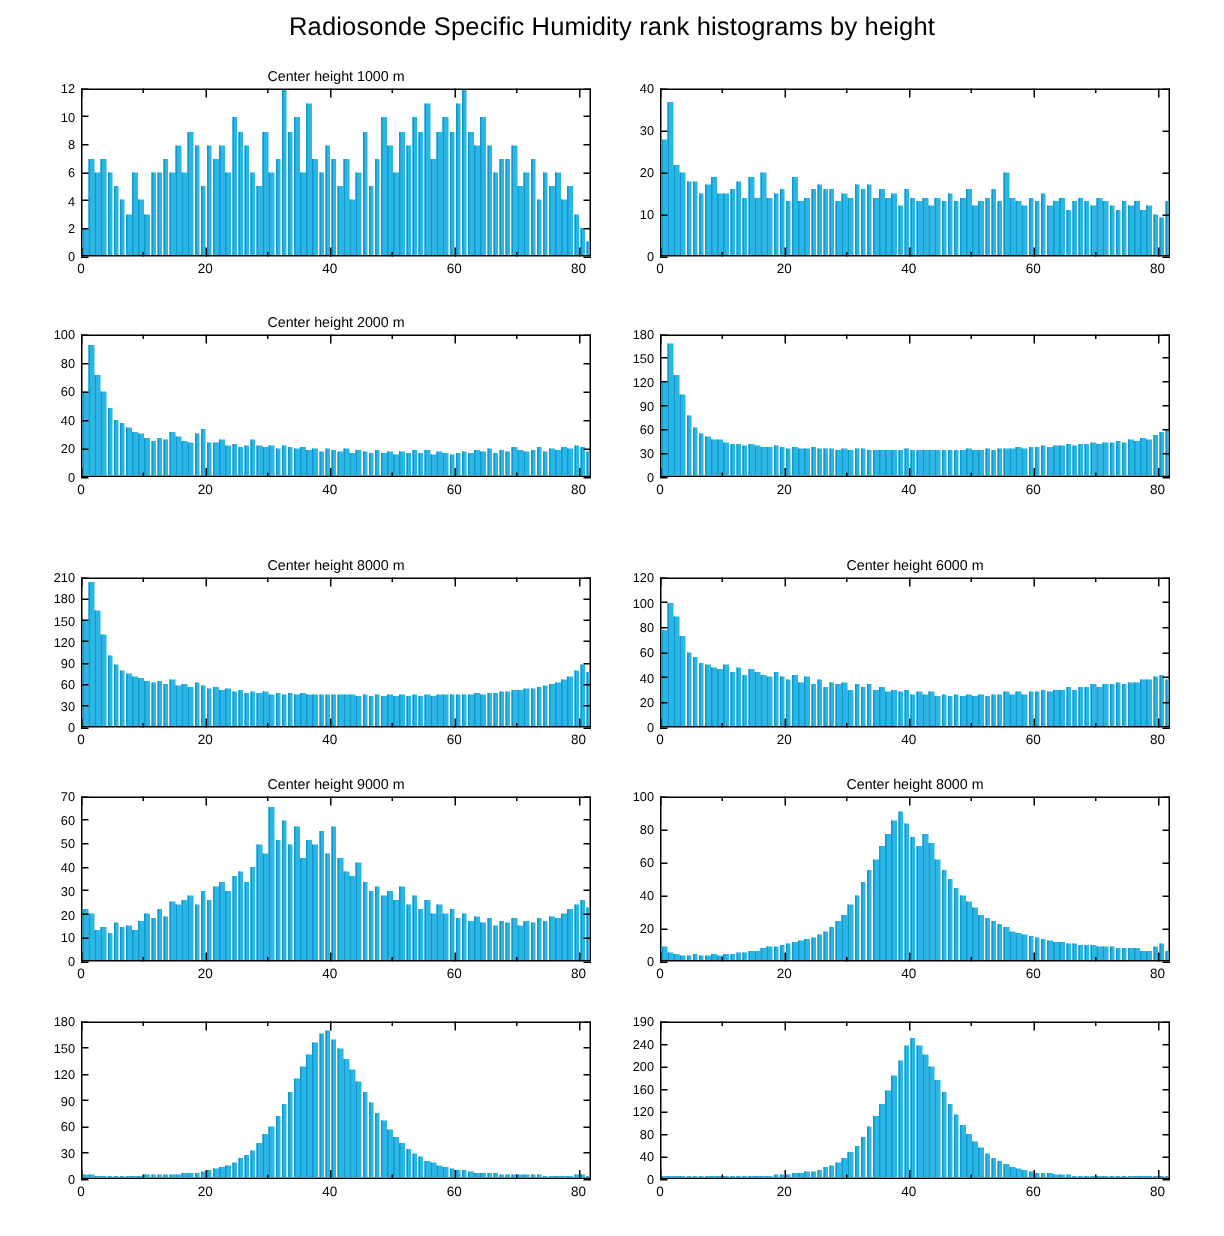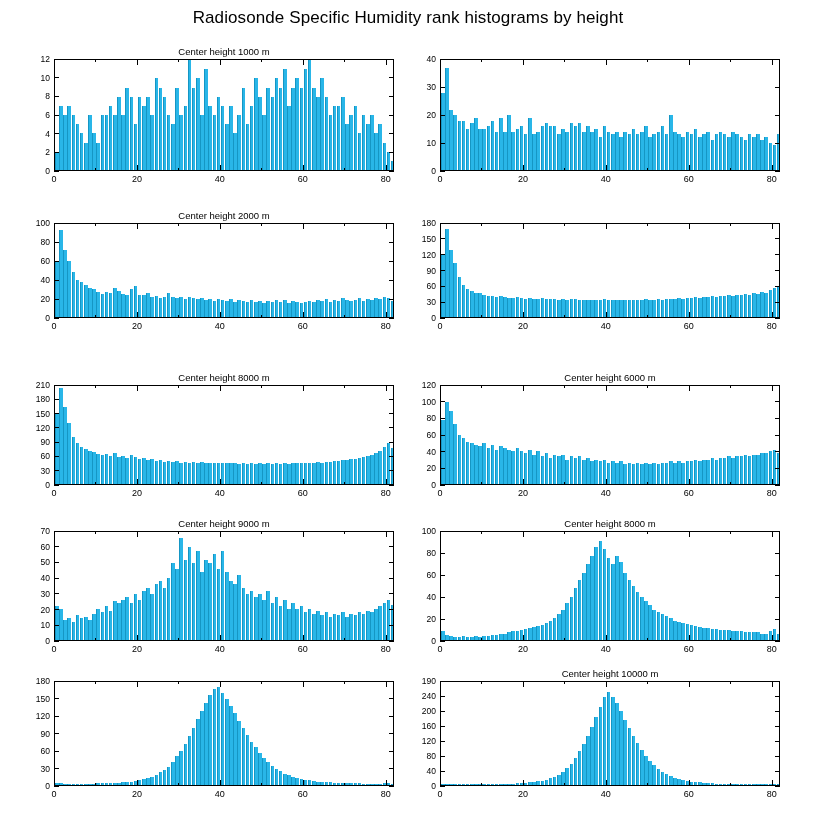--- a/index.html
+++ b/index.html
@@ -1282,21 +1282,20 @@
         <div class="xtick-mark minor" style="left: 41.4634px; top: 115px;"></div>
         <div class="xtick-mark minor" style="left: 41.4634px; top: 13px;"></div>
         <div class="xtick-mark minor" style="left: 124.39px; top: 115px;"></div>
         <div class="xtick-mark minor" style="left: 124.39px; top: 13px;"></div>
         <div class="xtick-mark minor" style="left: 207.317px; top: 115px;"></div>
         <div class="xtick-mark minor" style="left: 207.317px; top: 13px;"></div>
         <div class="xtick-mark minor" style="left: 290.244px; top: 115px;"></div>
         <div class="xtick-mark minor" style="left: 290.244px; top: 13px;"></div>
       </div>
       <div class="panel" style="left: 440px; top: 668px; width: 340px; height: 135px;">
-        <div class="panel-title">Center height 10000 m</div>
         <div class="plot-area" style="width: 340px; height: 105px;">
           <div class="bars">
             <div class="bar" style="left: 0px; width: 3.54634px; height: 1.10357px;"></div>
             <div class="bar" style="left: 4.14634px; width: 3.54634px; height: 0.735714px;"></div>
             <div class="bar" style="left: 8.29268px; width: 3.54634px; height: 0.735714px;"></div>
             <div class="bar" style="left: 12.439px; width: 3.54634px; height: 0.735714px;"></div>
             <div class="bar" style="left: 16.5854px; width: 3.54634px; height: 0.735714px;"></div>
             <div class="bar" style="left: 20.7317px; width: 3.54634px; height: 0.735714px;"></div>
             <div class="bar" style="left: 24.878px; width: 3.54634px; height: 0.735714px;"></div>
             <div class="bar" style="left: 29.0244px; width: 3.54634px; height: 0.735714px;"></div>

